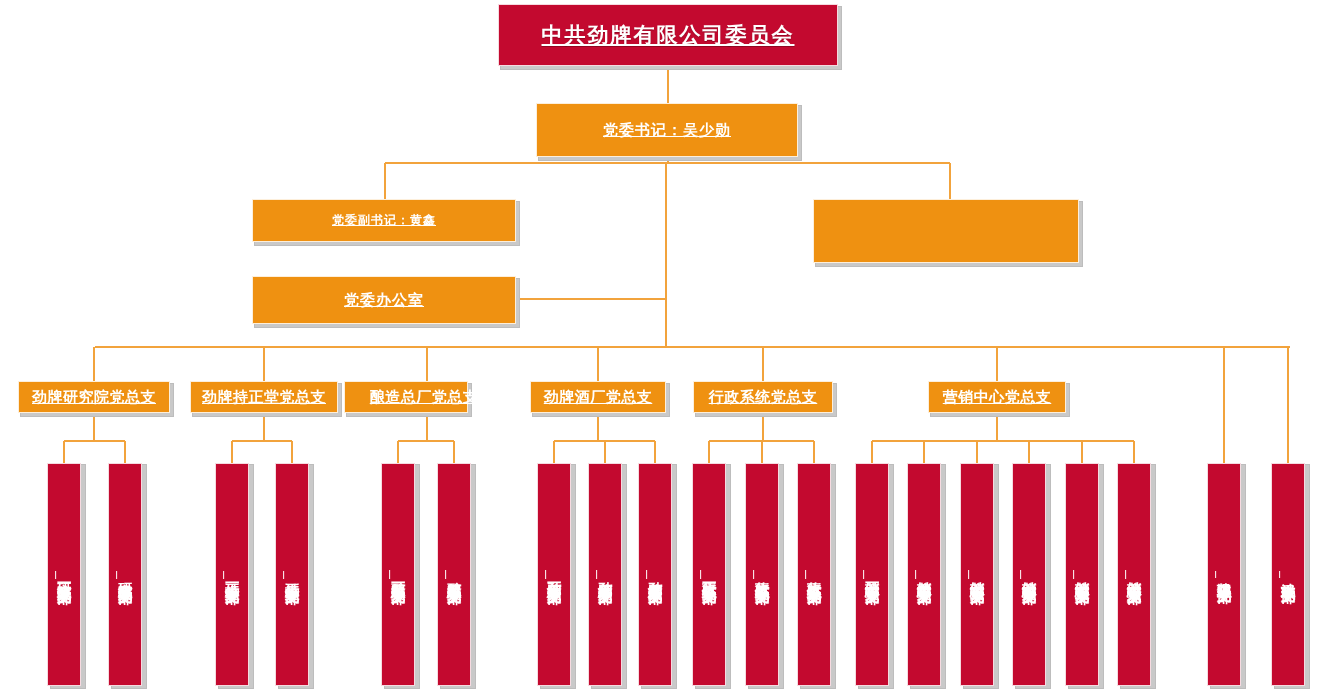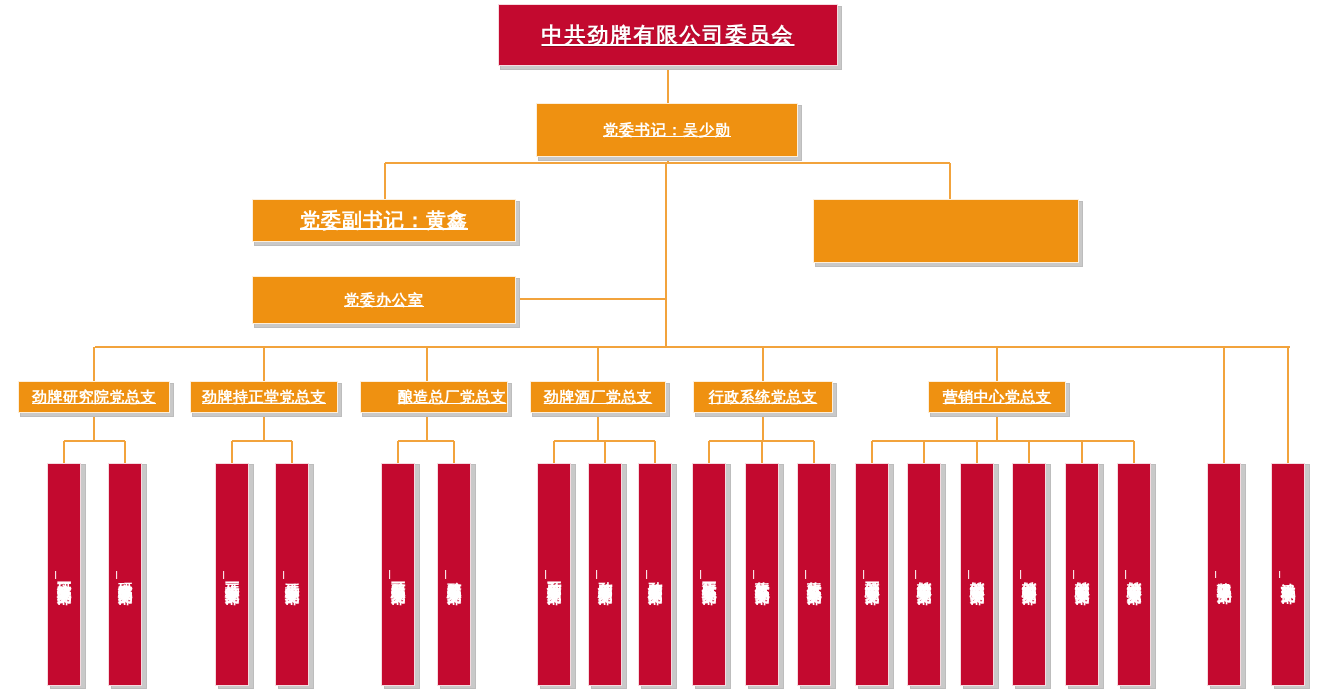--- a/index.html
+++ b/index.html
@@ -38,21 +38,21 @@
     text-shadow:0 1px 1px rgba(0,0,0,.25);
   }
   
   .secretary{
     left:536px;top:103px;width:262px;height:54px;
     font-size:15px;
   }
   
   .deputy{
     left:252px;top:199px;width:264px;height:43px;
-    font-size:20px;
+    font-size:12px;
   }
   
   .members{
     left:813px;top:199px;width:266px;height:64px;
     font-size:15px;line-height:1.55;
     flex-direction:column;
   }
   .members span{display:block;white-space:nowrap;}
   
   .office{
@@ -158,21 +158,21 @@
       <div class="box red leaf" style="left: 108px;">
         <span class="vtxt">研究院第二党支部</span>
       </div>
       <div class="box orange gb" style="left: 190px; width: 148px;">劲牌持正堂党总支</div>
       <div class="box red leaf" style="left: 215px;">
         <span class="vtxt">持正堂第一党支部</span>
       </div>
       <div class="box red leaf" style="left: 275px;">
         <span class="vtxt">持正堂第二党支部</span>
       </div>
-      <div class="box orange gb" style="left: 360px; width: 148px; padding-left: 36px;">酿造总厂党总支</div>
+      <div class="box orange gb" style="left: 344px; width: 124px; padding-left: 36px;">酿造总厂党总支</div>
       <div class="box red leaf" style="left: 381px;">
         <span class="vtxt">酿造总厂第一党支部</span>
       </div>
       <div class="box red leaf" style="left: 437px;">
         <span class="vtxt">酿造总厂第二党支部</span>
       </div>
       <div class="box orange gb" style="left: 530px; width: 136px;">劲牌酒厂党总支</div>
       <div class="box red leaf" style="left: 537px;">
         <span class="vtxt">劲牌酒厂第一党支部</span>
       </div>

